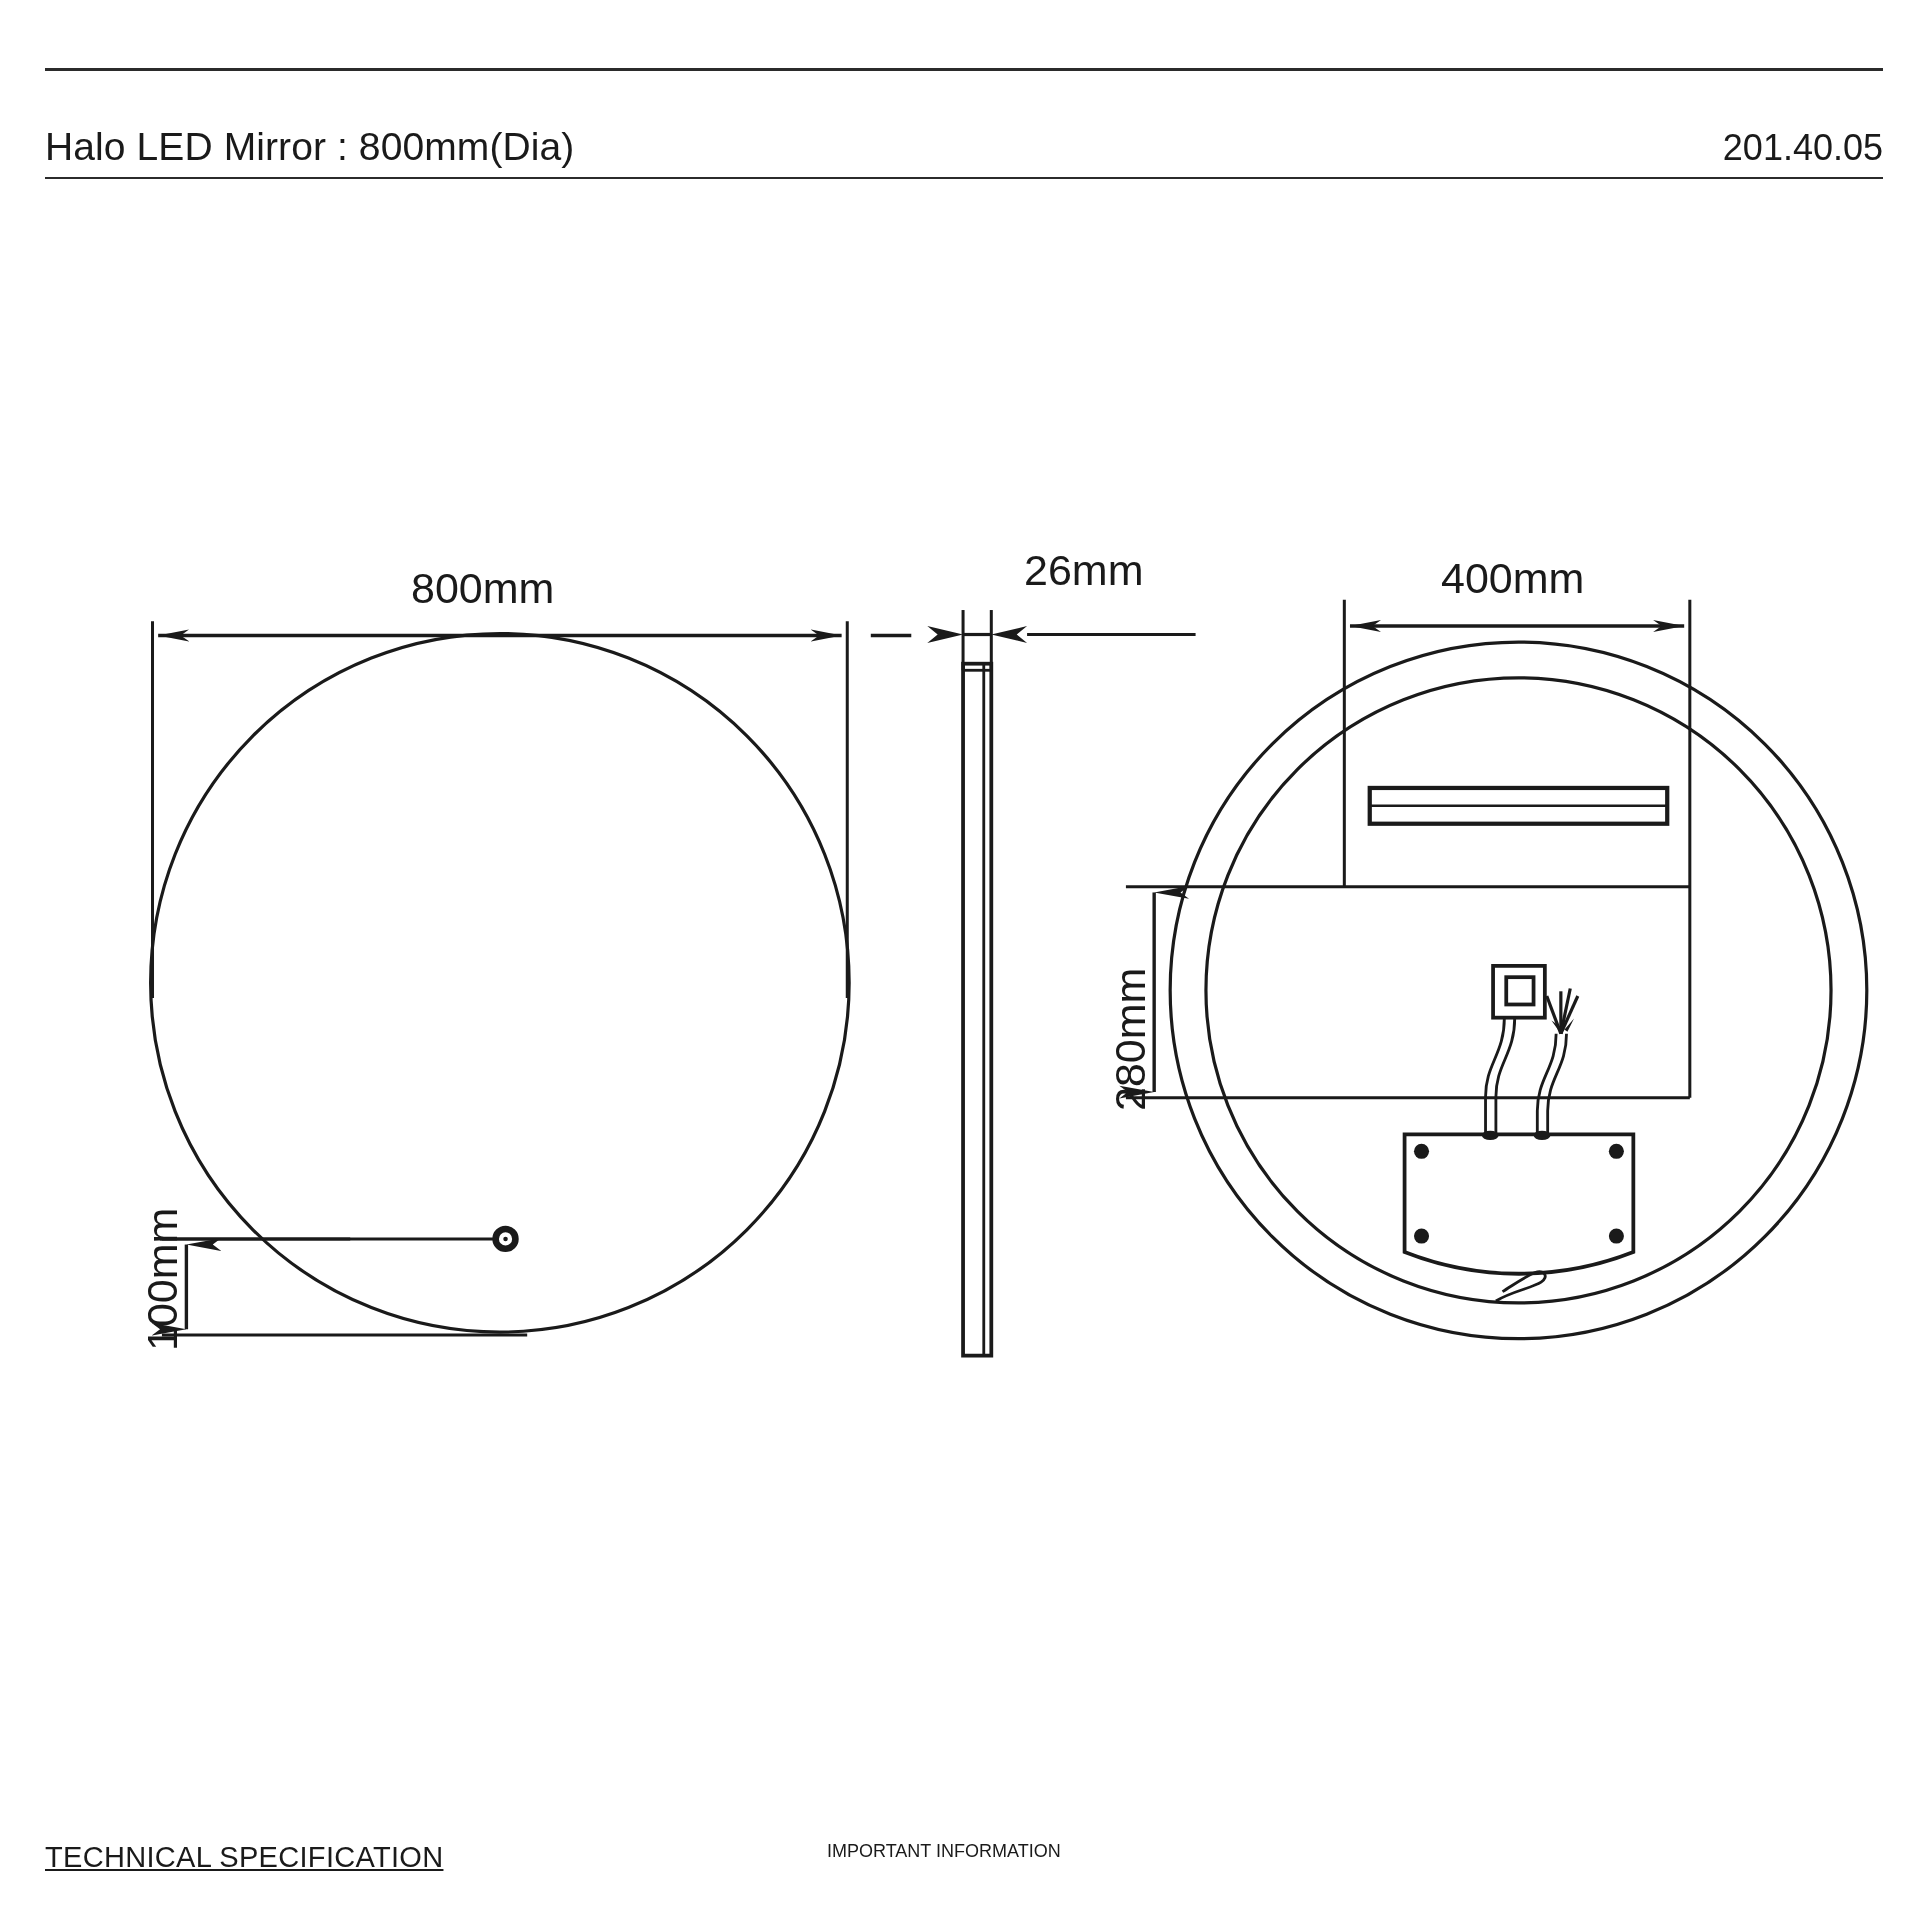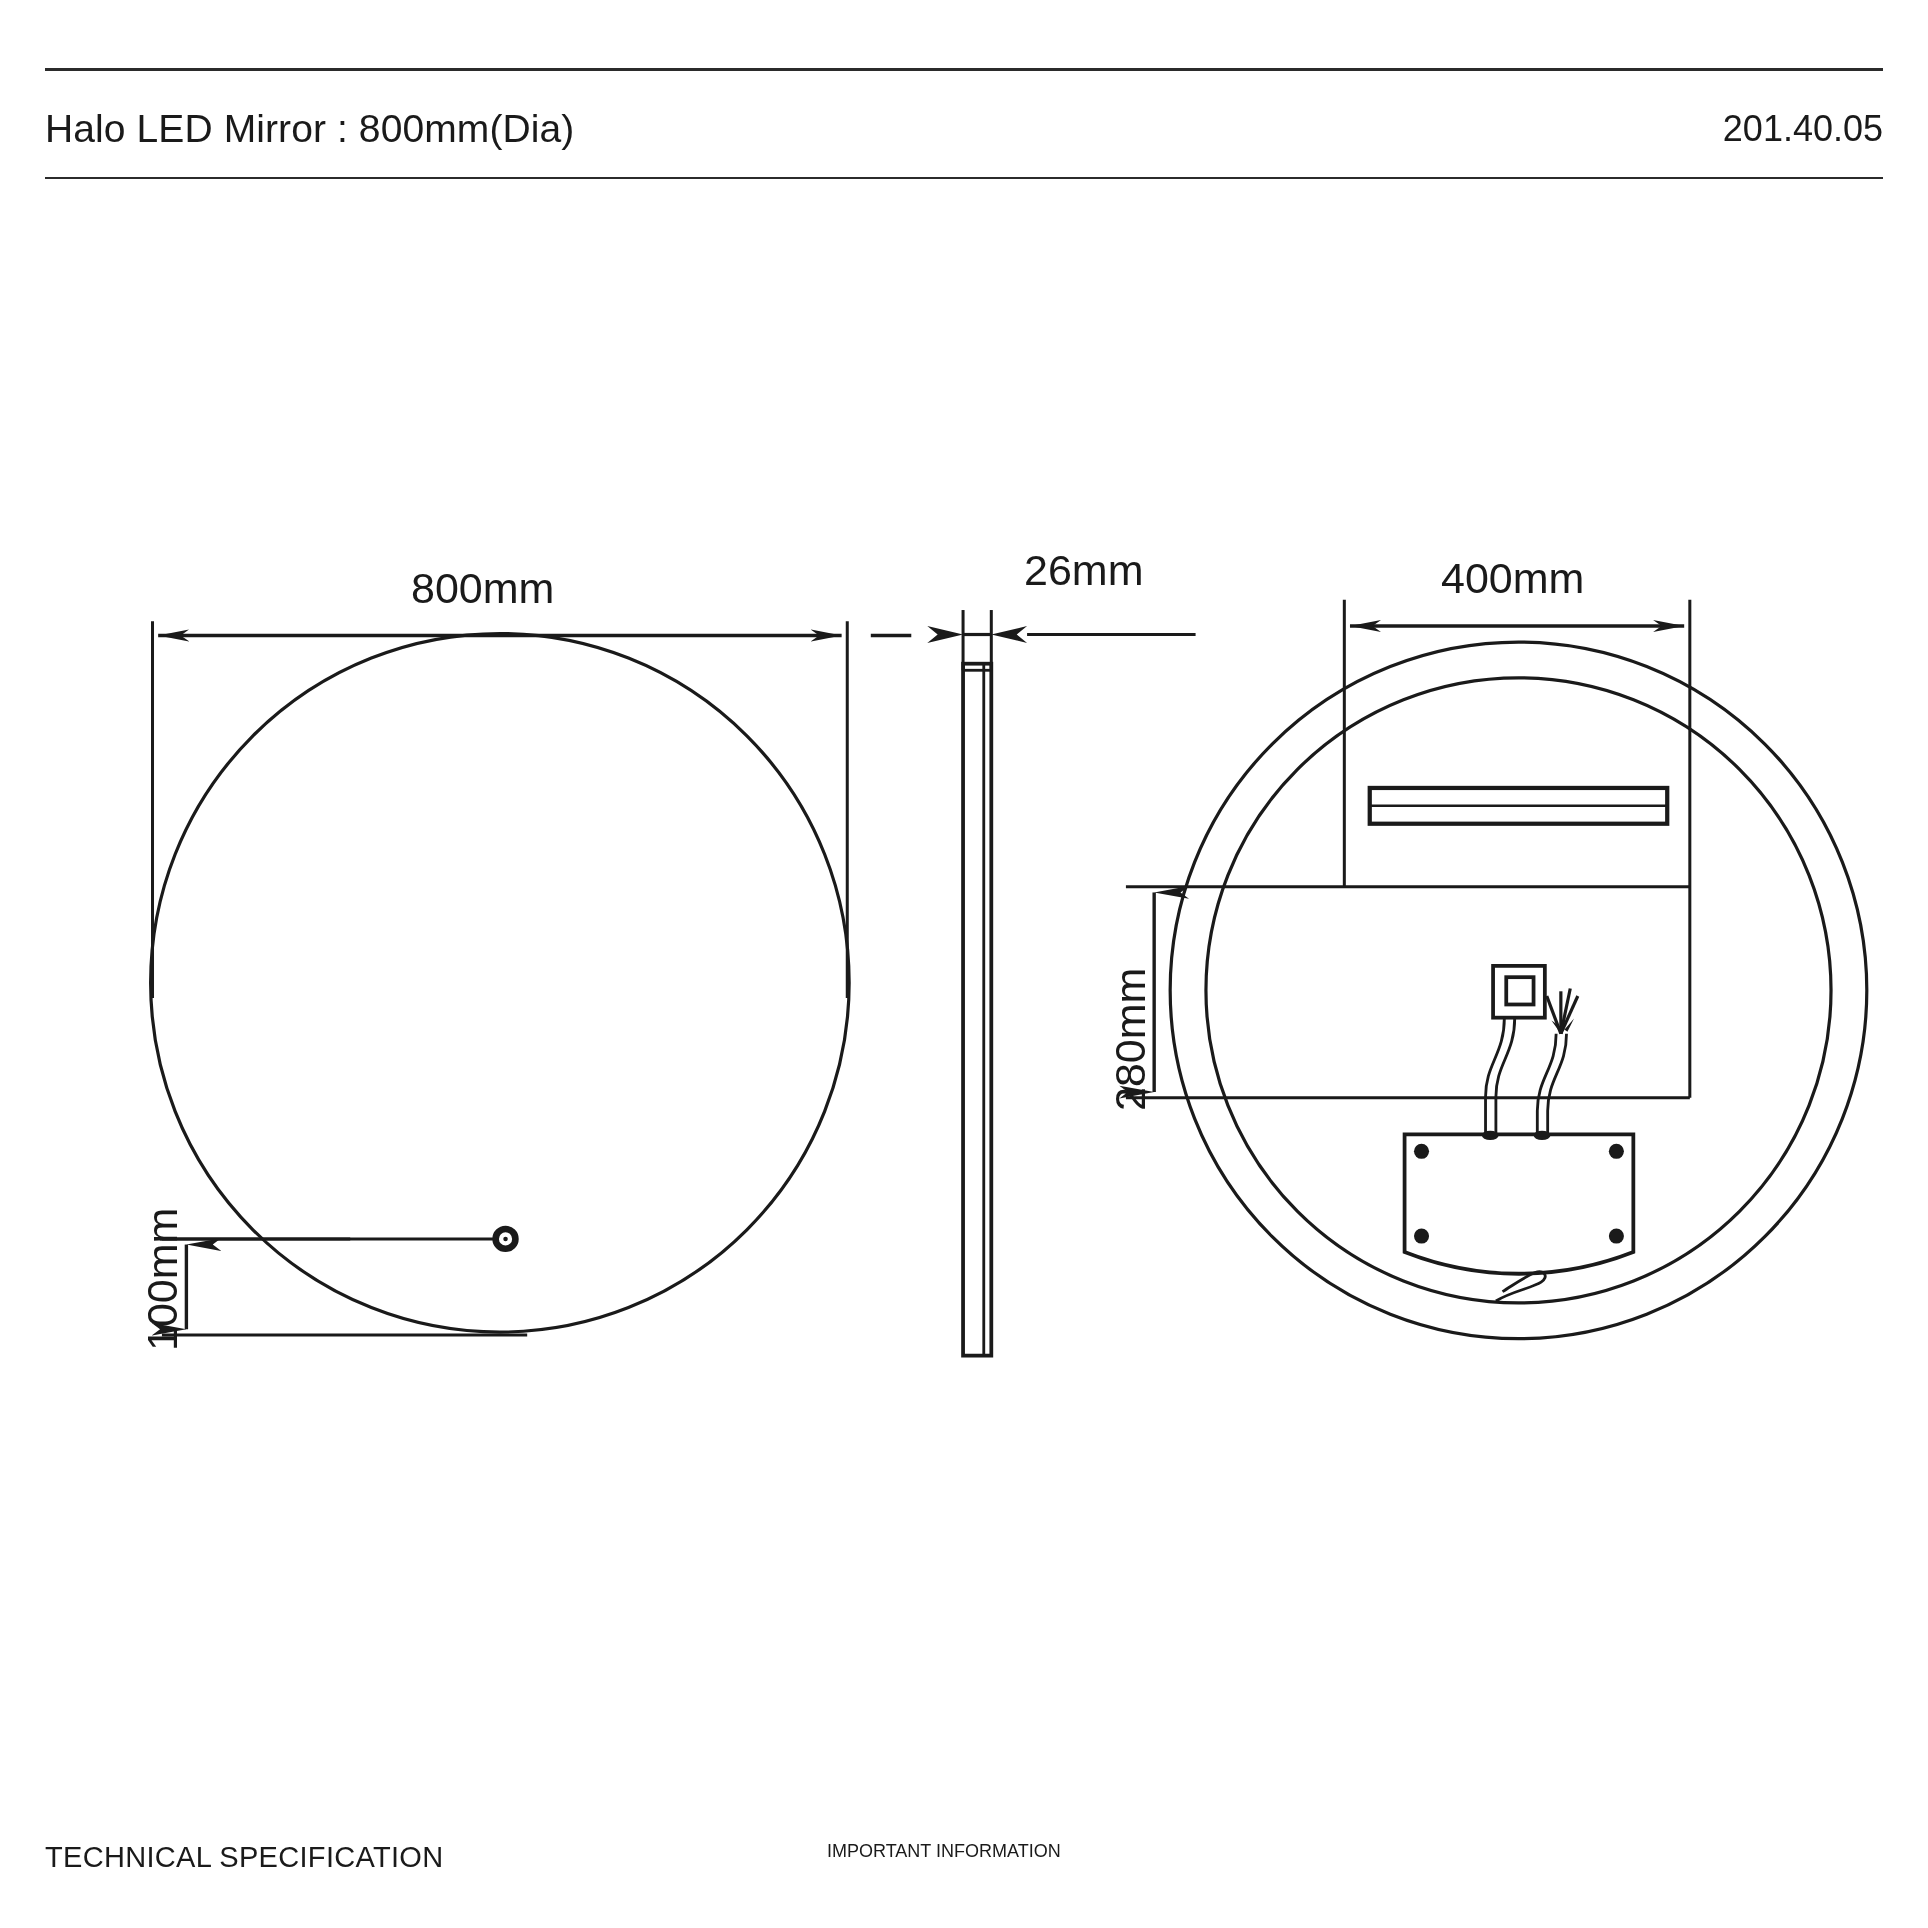--- a/index.html
+++ b/index.html
@@ -32,24 +32,24 @@
     height: 0;
     border-top: 3.8px solid #2b2b2b;
   }
   .rule-top    { top: 68px; }
   .rule-bottom { top: 177px; border-top-width: 2.8px; }
 
   .header-band {
     position: absolute;
     left: 45px;
     right: 45px;
-    top: 76px;
+    top: 64px;
     height: 105px;
     display: flex;
-    align-items: center;
+    align-items: flex-end;
     justify-content: space-between;
   }
   .doc-title {
     font-size: 39px;
     font-weight: 400;
     letter-spacing: 0.1px;
     white-space: nowrap;
     color: #1a1a1a;
   }
   .doc-code {
@@ -86,20 +86,21 @@
 
   
   .footer {
     position: absolute;
     left: 45px;
     right: 45px;
     top: 1841px;
     height: 56px;
     display: flex;
     align-items: flex-start;
+    text-decoration: underline;
   }
   .footer-left {
     font-size: 29px;
     letter-spacing: 0.3px;
     white-space: nowrap;
   }
   .footer-mid {
     position: absolute;
     left: 782px;
     font-size: 18px;

